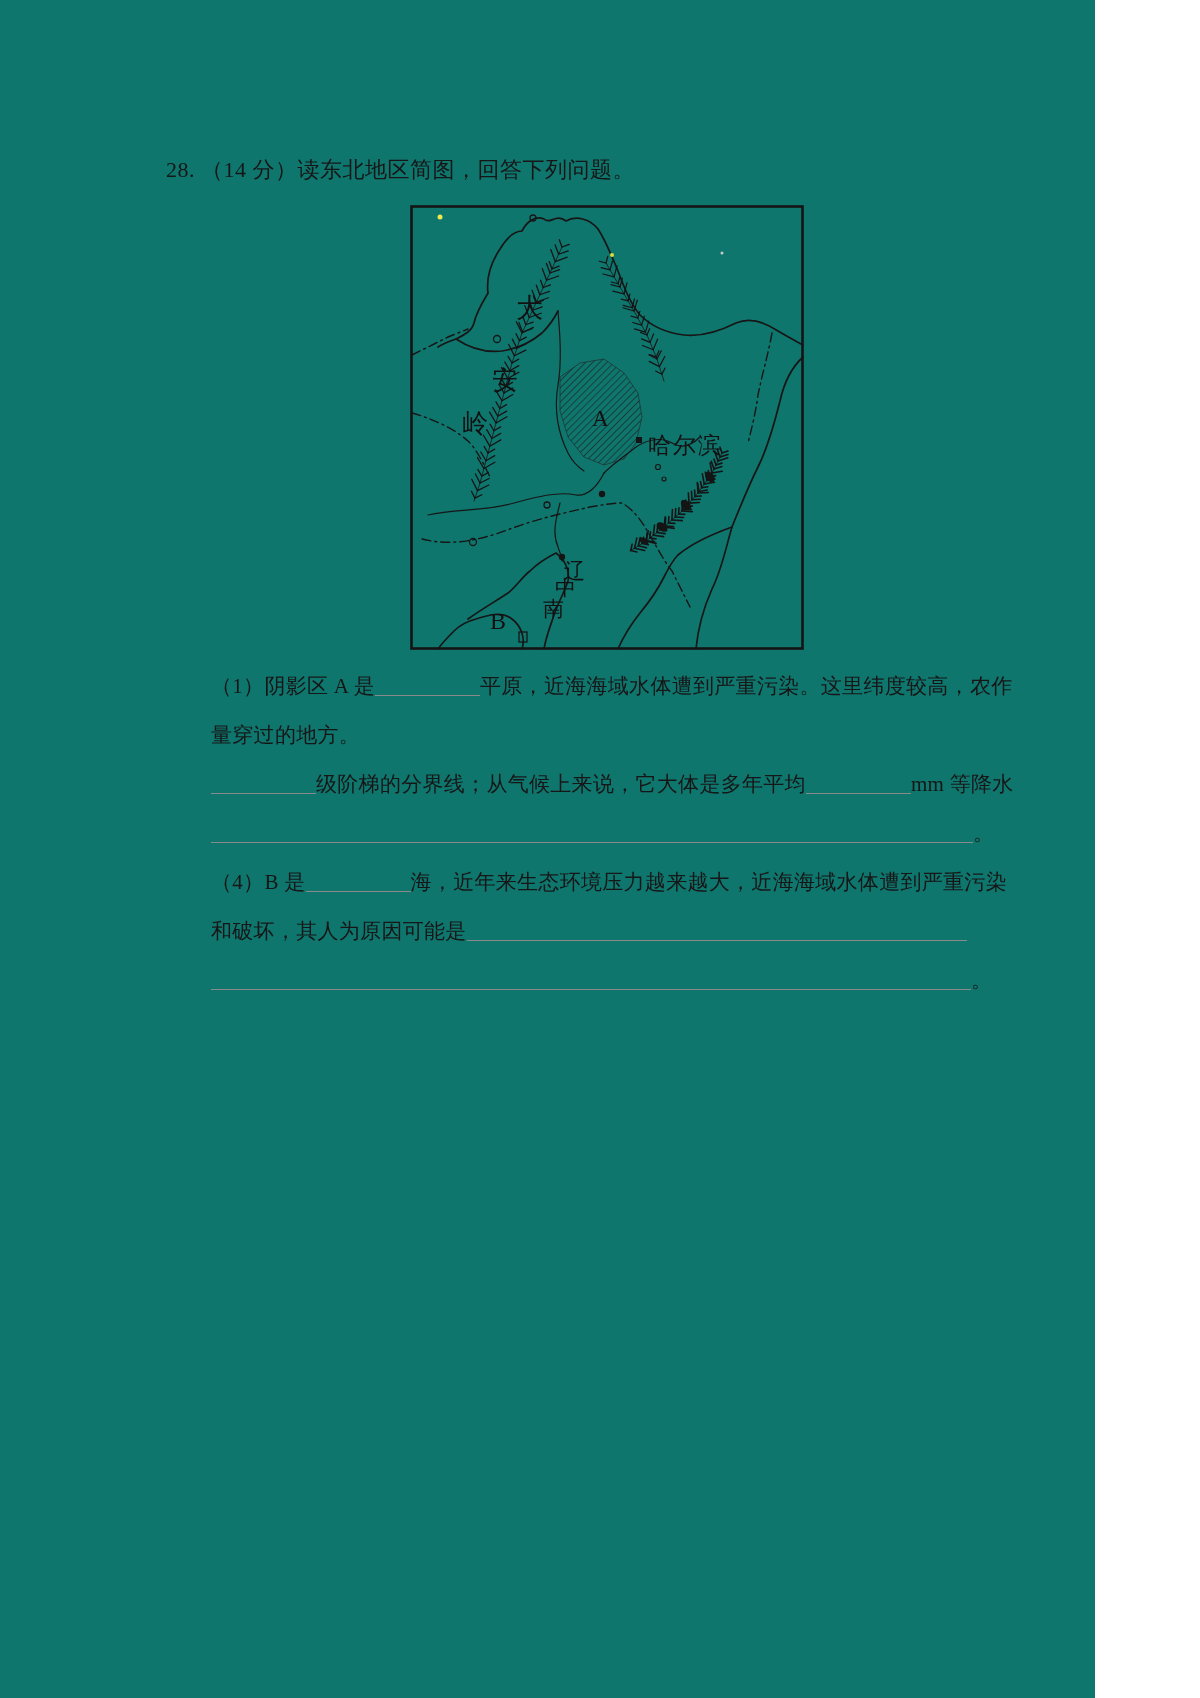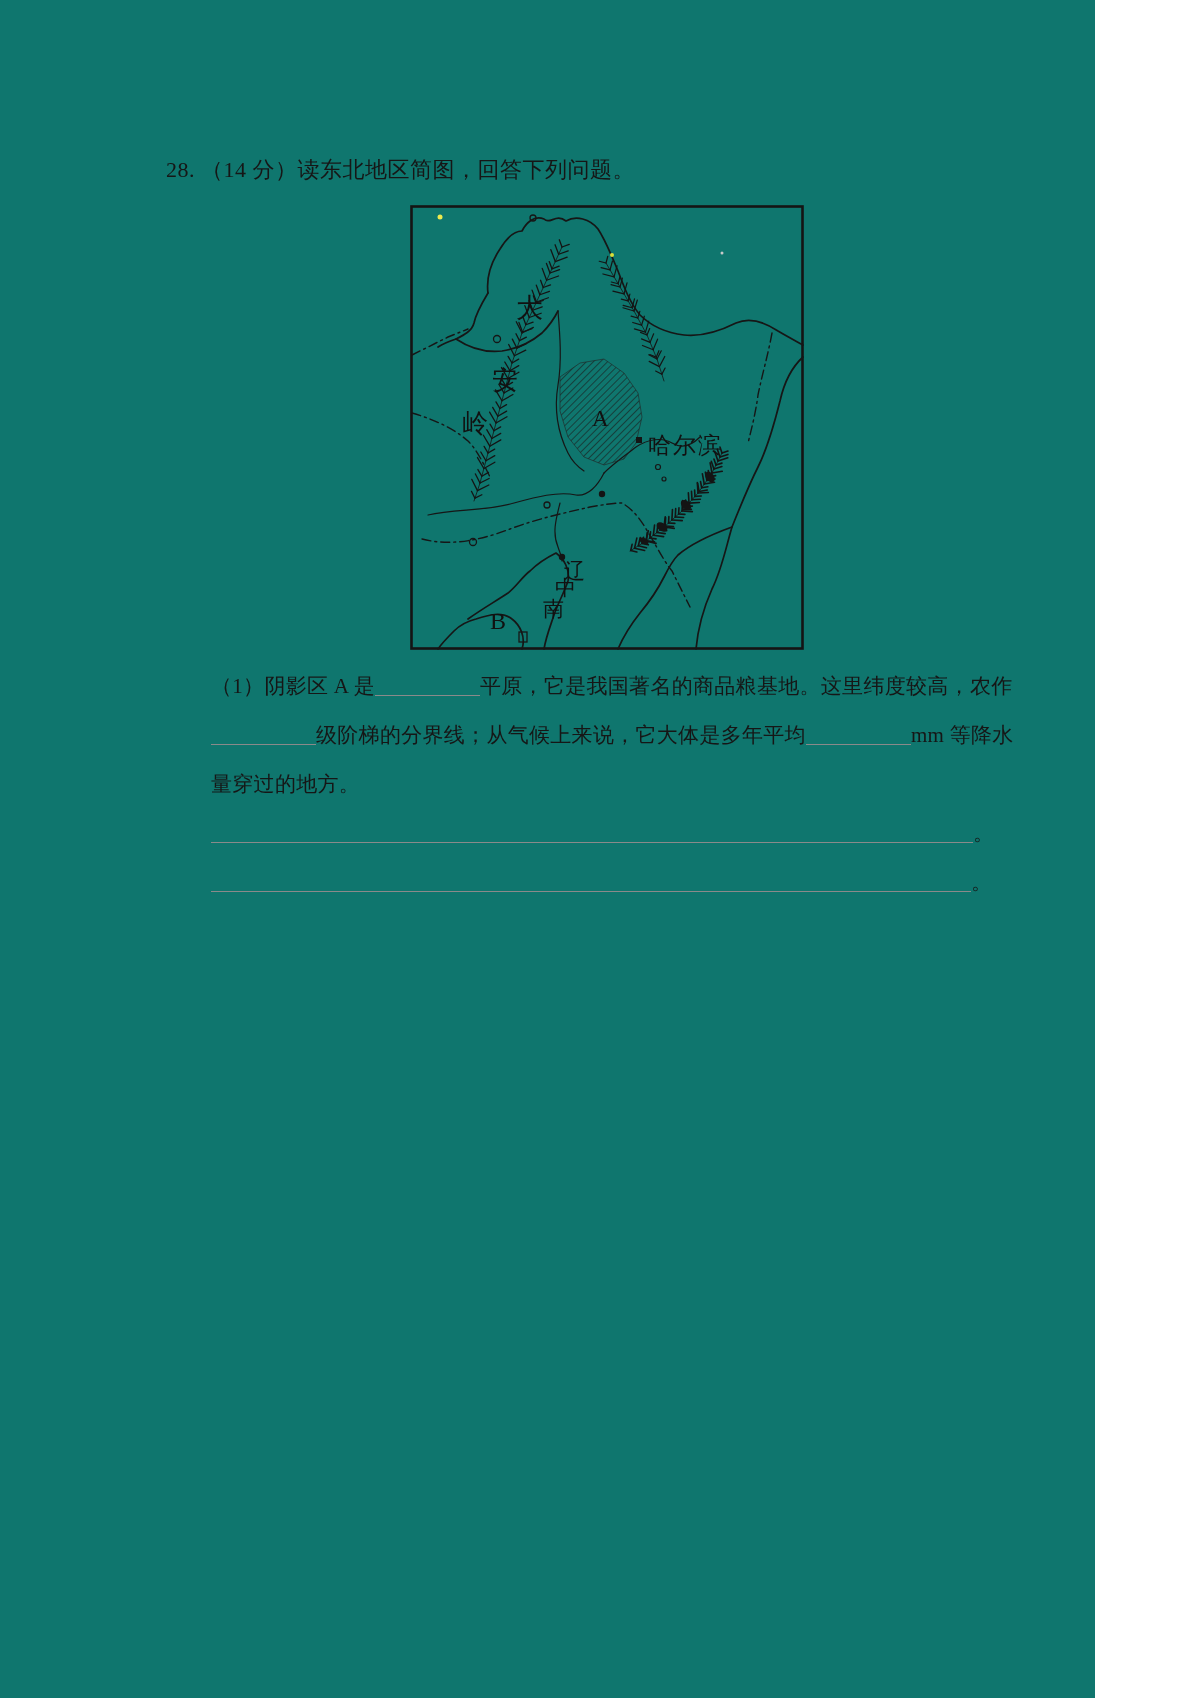--- a/index.html
+++ b/index.html
@@ -299,20 +299,22 @@
         <text x="238" y="248" font-size="23" class="mlabel" letter-spacing="2">哈尔滨</text>
         <text x="154" y="373" font-size="21" class="mlabel">辽</text>
         <text x="145" y="390" font-size="21" class="mlabel">中</text>
         <text x="133" y="411" font-size="21" class="mlabel">南</text>
         <text x="80" y="424" font-size="24" class="mlabel">B</text>
       </g>
     </svg>
   </div>
 
   <div class="qlines" id="question-lines">
-      <div class="qline"><span class="seg-text">（1）阴影区 A 是</span><span class="seg-blank" style="width: 105px;"></span><span class="seg-text">平原，它是我国著名的商品粮基地。这里纬度较高，农作</span></div>
+      <div class="qline"><span class="seg-text">（1）阴影区 A 是</span><span class="seg-blank" style="width: 105px;"></span><span class="seg-text">平原，近海海域水体遭到严重污染。这里纬度较高，农作</span></div>
+      <div class="qline"><span class="seg-text">量穿过的地方。</span></div>
       <div class="qline"><span class="seg-blank" style="width: 105px;"></span><span class="seg-text">级阶梯的分界线；从气候上来说，它大体是多年平均</span><span class="seg-blank" style="width: 105px;"></span><span class="seg-text">mm 等降水</span></div>
-      <div class="qline"><span class="seg-text">量穿过的地方。</span></div>
       <div class="qline"><span class="seg-blank" style="width: 762px;"></span><span class="seg-text">。</span></div>
+      <div class="qline"><span class="seg-text">（4）B 是</span><span class="seg-blank" style="width: 105px;"></span><span class="seg-text">海，近年来生态环境压力越来越大，近海海域水体遭到严重污染</span></div>
+      <div class="qline"><span class="seg-text">和破坏，其人为原因可能是</span><span class="seg-blank" style="width: 500px;"></span></div>
       <div class="qline"><span class="seg-blank" style="width: 760px;"></span><span class="seg-text">。</span></div>
     </div>
 
 </div>
 
 </body></html>

